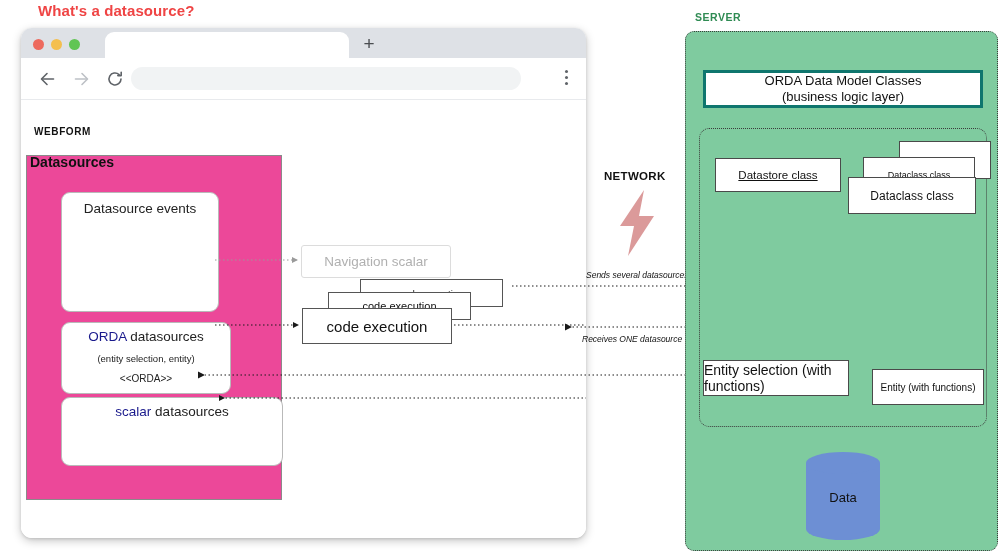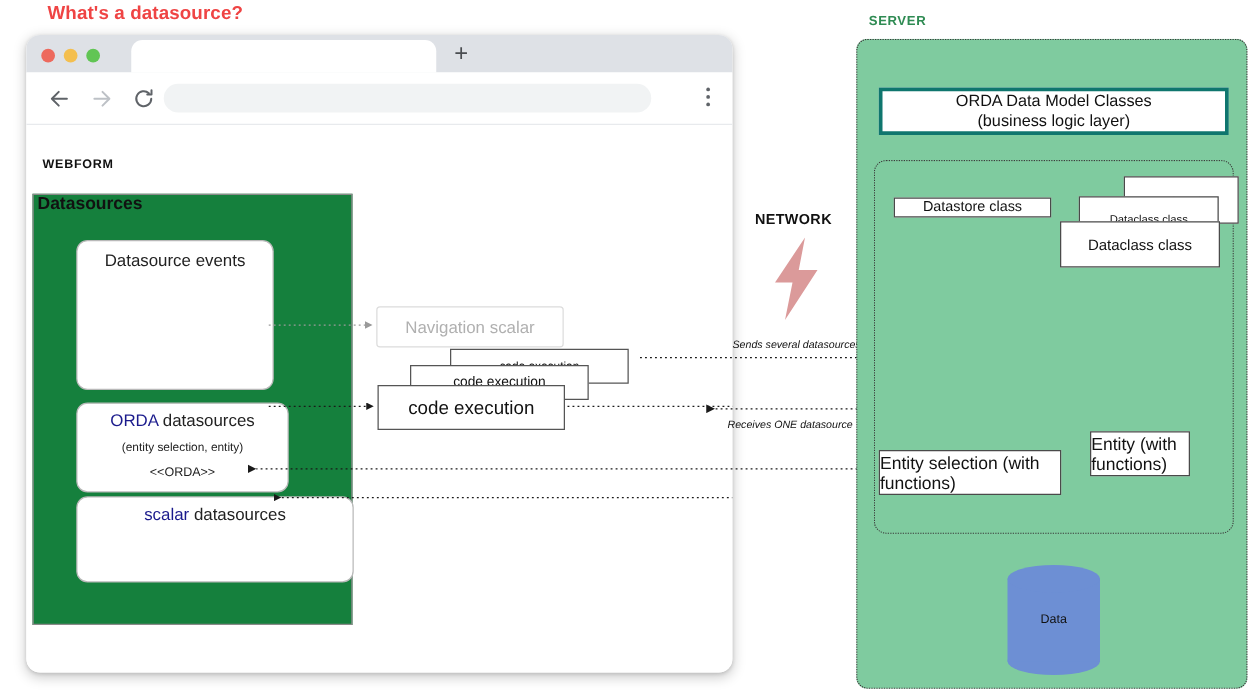--- a/index.html
+++ b/index.html
@@ -80,21 +80,21 @@
   .webform-label {
     position: absolute; left: 13px; top: 26px;
     font-size: 10px; font-weight: bold; letter-spacing: .6px; color: #111;
   }
 
   
   .ds-outer {
     position: absolute; left: 5px; top: 55px;
     width: 254px; height: 343px;
     border: 1px solid #8a8a8a;
-    background: #15803d;
+    background: #ec4899;
   }
   .ds-outer-title {
     position: absolute; left: 3px; top: -2px;
     font-size: 14px; font-weight: bold; color: #111;
   }
 
   .rbox {
     position: absolute;
     background: #fff;
     border: 1px solid #b9b9b9;
@@ -185,44 +185,44 @@
     position: absolute; left: 13px; top: 96px;
     width: 288px; height: 299px;
     border: 1px dotted #3b3b3b; border-radius: 10px;
     box-sizing: border-box;
   }
   .wbox {
     position: absolute; background: #fff; border: 1px solid #4a4a4a;
     display: flex; align-items: center; justify-content: center;
     color: #111; box-sizing: border-box;
   }
-  .b-datastore { left: 15px; top: 29px; width: 126px; height: 16px; font-size: 11.5px; }
+  .b-datastore { left: 15px; top: 29px; width: 126px; height: 34px; font-size: 11.5px; text-decoration: underline; }
   .b-dc3 { left: 199px; top: 12px; width: 92px; height: 38px; font-size: 8px;  z-index: 1; }
   .b-dc2 { left: 163px; top: 28px; width: 112px; height: 35px; font-size: 9px;  z-index: 2; }
   .b-dc1 { left: 148px; top: 48px; width: 128px; height: 37px; font-size: 12px; z-index: 3; }
   .b-entsel { left: 3px; top: 231px; width: 146px; height: 36px; font-size: 14px; }
-  .b-ent    { left: 172px; top: 216px; width: 80px; height: 36px; font-size: 14px; }
+  .b-ent    { left: 172px; top: 240px; width: 112px; height: 36px; font-size: 10px; }
 
   
   .cyl { position: absolute; left: 806px; top: 452px; width: 74px; height: 88px; }
   .cyl-body {
     position: absolute; left: 0; top: 11px; width: 74px; height: 66px;
     background: #6d8fd4;
   }
   .cyl-top {
     position: absolute; left: 0; top: 0; width: 74px; height: 22px;
     background: #6d8fd4; border-radius: 50%;
   }
   .cyl-bot {
     position: absolute; left: 0; top: 66px; width: 74px; height: 22px;
     background: #6d8fd4; border-radius: 50%;
   }
   .cyl-label {
     position: absolute; left: 0; top: 38px; width: 74px;
-    text-align: center; font-size: 10px; color: #111;
+    text-align: center; font-size: 13px; color: #111;
   }
 </style>
 </head>
 <body>
 
 <div id="root">
 
   <div class="page-title">What's a datasource?</div>
 
   <div class="browser">

